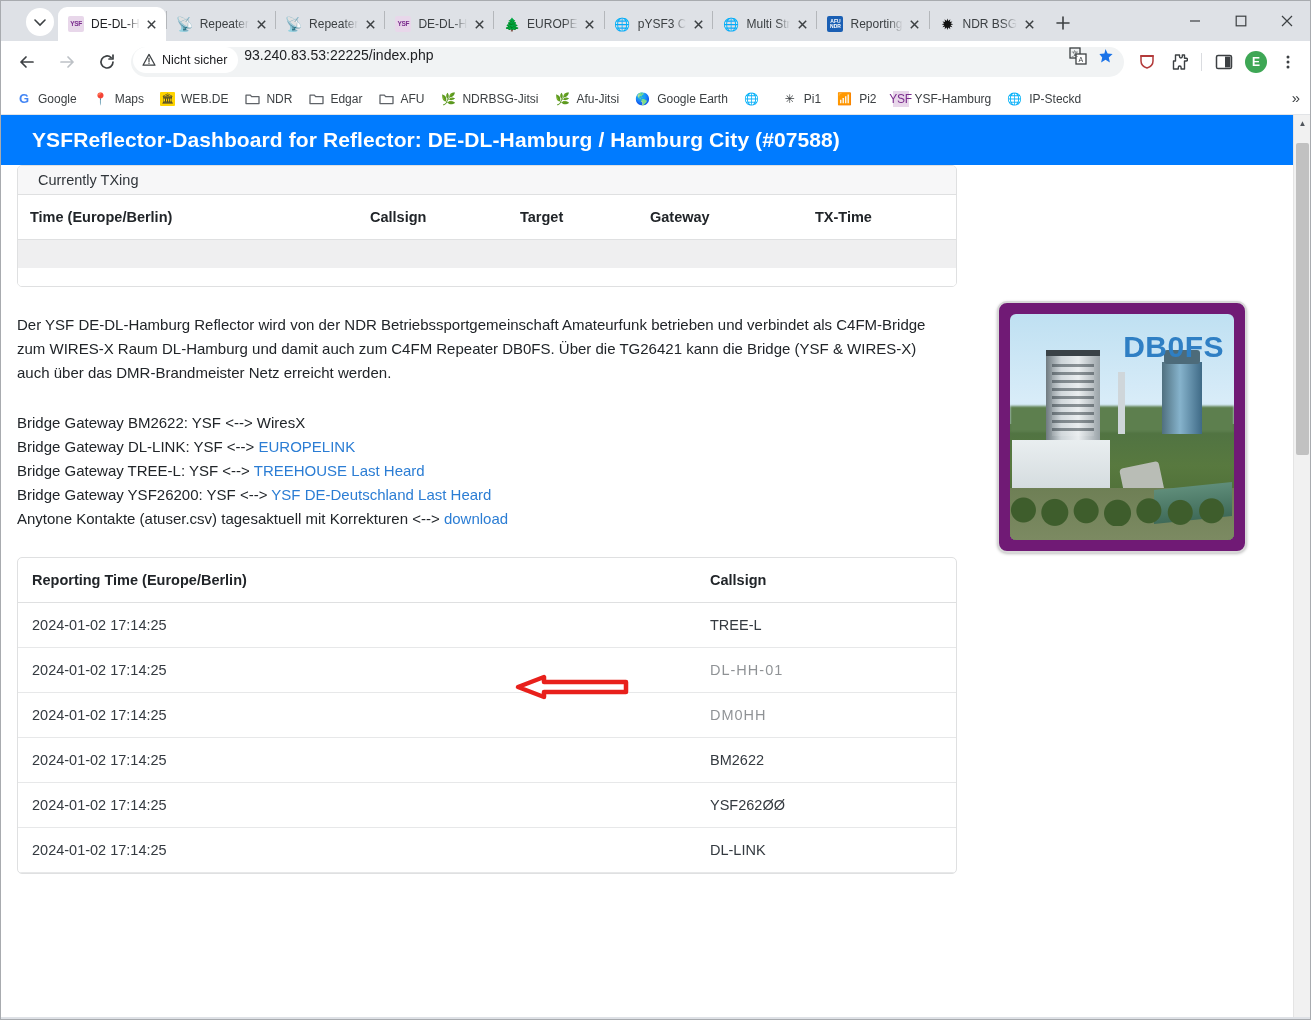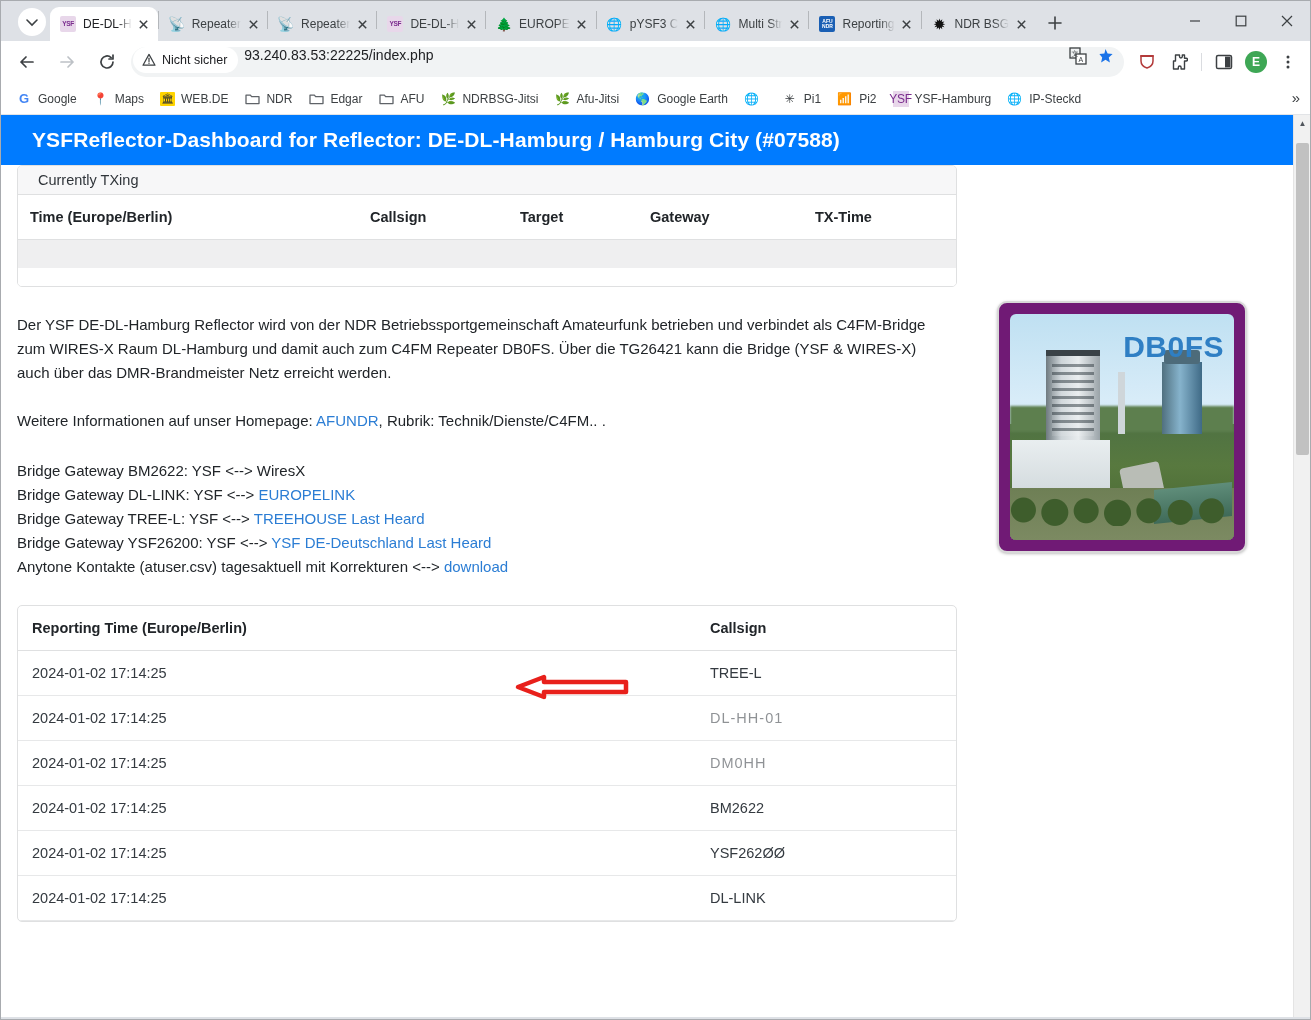--- a/index.html
+++ b/index.html
@@ -19,21 +19,21 @@
     border: 1px solid #a8abaf;
     overflow: hidden;
   }
 
   
   .tabstrip {
     height: 40px;
     background: #dee1e6;
     display: flex;
     align-items: flex-end;
-    padding-left: 11px;
+    padding-left: 19px;
     position: relative;
   }
   .tabsearch {
     width: 28px; height: 28px;
     margin: 0 4px 5px 6px;
     border-radius: 50%;
     background: #ffffff;
     display: flex; align-items: center; justify-content: center;
     flex: 0 0 auto;
   }
@@ -712,23 +712,20 @@
                 </tr>
               <tr class="blank2">
                   <td colspan="5"></td>
                 </tr>
             </tbody>
           </table>
         </div>
 
         <div class="para">Der YSF DE-DL-Hamburg Reflector wird von der NDR Betriebssportgemeinschaft Amateurfunk betrieben und verbindet als C4FM-Bridge zum WIRES-X Raum DL-Hamburg und damit auch zum C4FM Repeater DB0FS. Über die TG26421 kann die Bridge (YSF &amp; WIRES-X) auch über das DMR-Brandmeister Netz erreicht werden.</div>
 
-        <div class="para second">
-          <span>Weitere Informationen auf unser Homepage: </span><a class="lnk" href="#">AFUNDR</a><span>, Rubrik: Technik/Dienste/C4FM.. .</span>
-        </div>
 
         <div class="mono-block">
           <div class="row">
             <span>Bridge Gateway BM2622: YSF &lt;--&gt; </span><span>WiresX</span>
           </div>
           <div class="row">
             <span>Bridge Gateway DL-LINK: YSF &lt;--&gt; </span><a class="lnk" href="#">EUROPELINK</a>
           </div>
           <div class="row">
             <span>Bridge Gateway TREE-L: YSF &lt;--&gt; </span><a class="lnk" href="#">TREEHOUSE Last Heard</a>

